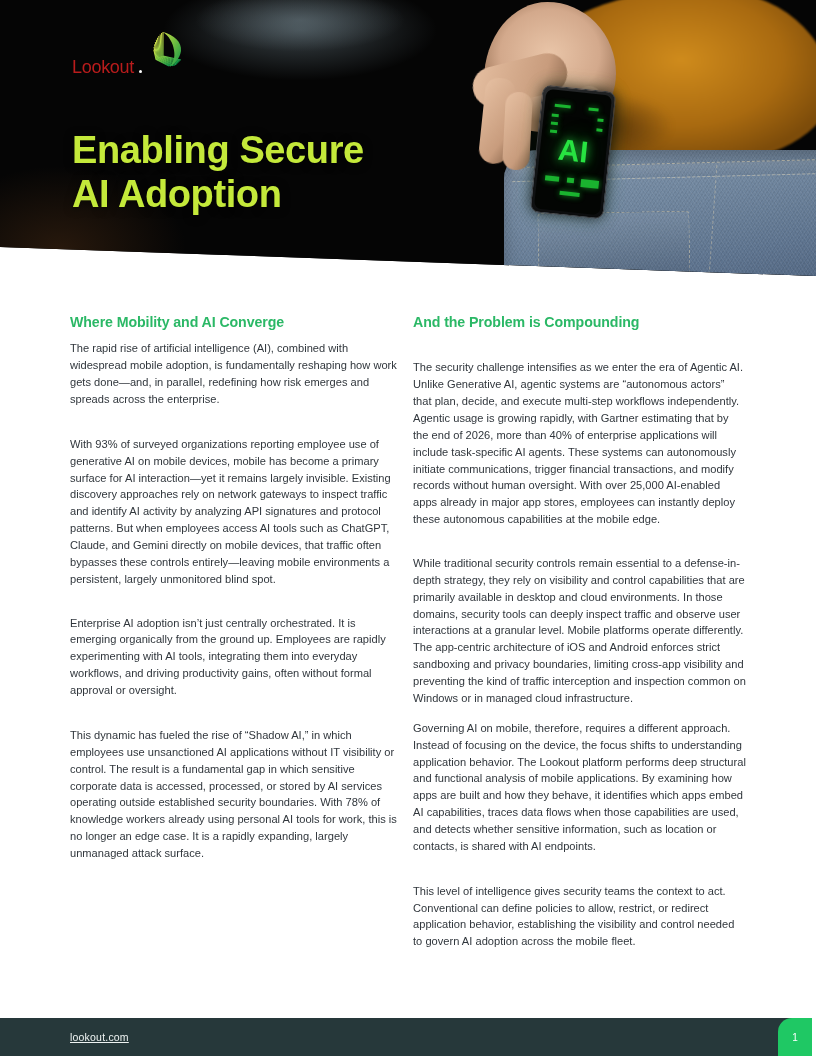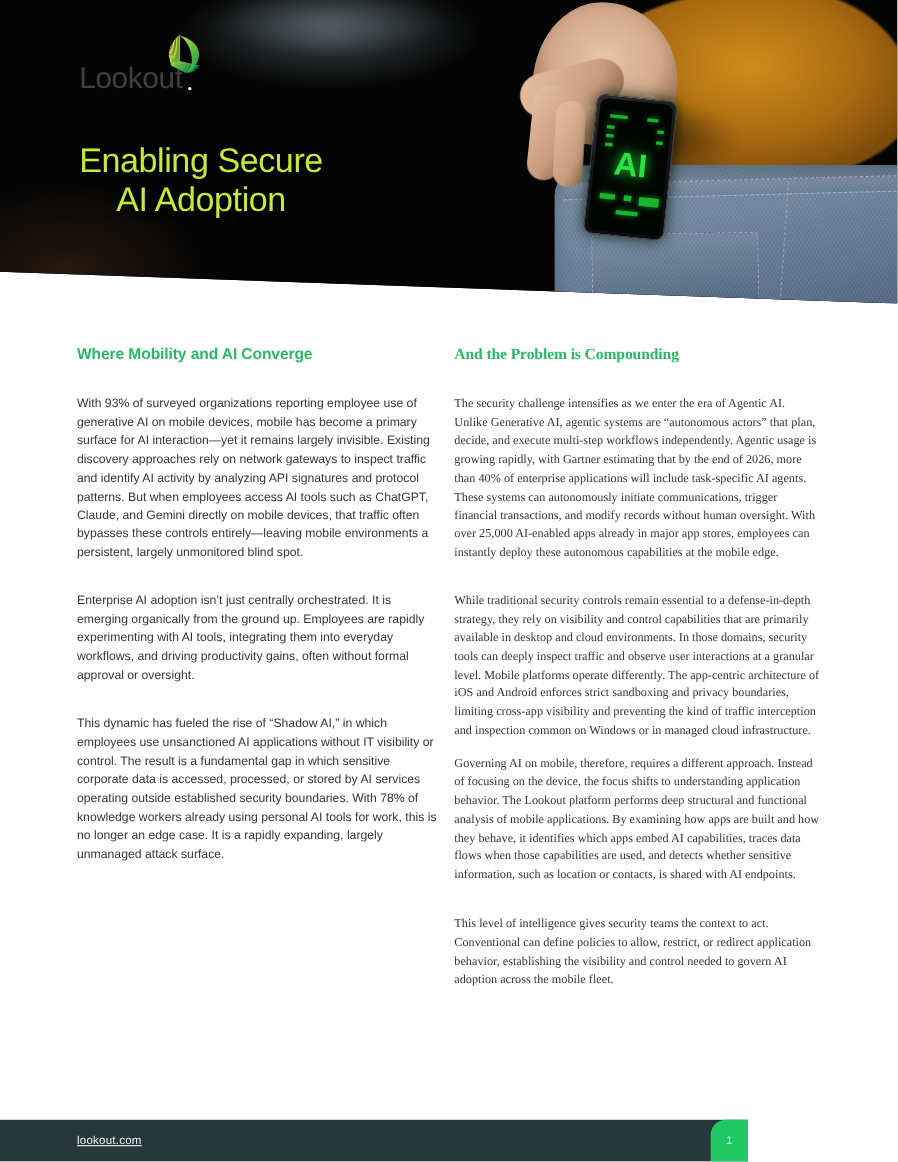--- a/index.html
+++ b/index.html
@@ -167,61 +167,60 @@
   
   .logo {
     position: absolute;
     top: 58px; left: 72px;
     display: flex;
     align-items: flex-end;
     gap: 2px;
   }
   .logo-word {
     font-family: "Liberation Sans", sans-serif;
-    font-size: 27px;
+    font-size: 18px;
     font-weight: 400;
     letter-spacing: -0.3px;
-    color: #404040;
+    color: #b91c1c;
     line-height: 1;
   }
   .logo-dot {
     width: 3px; height: 3px;
     background: #ffffff;
     border-radius: 50%;
     margin: 0 0 3px 3px;
   }
   .logo-mark {
     position: absolute;
     top: -28px; left: 77px;
     width: 38px; height: 40px;
   }
   .hero-title {
     position: absolute;
     top: 128px; left: 72px;
-    font-size: 31px;
-    font-weight: 400;
+    font-size: 38px;
+    font-weight: 700;
     line-height: 1.17;
     color: #c4e93a;
     letter-spacing: -0.4px;
     white-space: pre-line;
     text-shadow: 0 1px 10px rgba(0,0,0,0.5);
-    text-align: center;
   }
 
   
   .content {
     position: absolute;
     top: 313px; left: 0;
     width: 816px;
     display: flex;
     gap: 14px;
     padding: 0 70px 0 70px;
   }
   .col { width: 334px; }
-  .col.right { width: 338px; font-family: Liberation Serif, serif; }
+  .col.right { width: 338px; }
 
   h2.sec {
     margin: 0 0 9px 0;
     font-size: 14.2px;
     font-weight: 700;
     line-height: 1.3;
     color: #2bb866;
     letter-spacing: -0.1px;
   }
   .block + .block { margin-top: 27px; }
@@ -231,21 +230,21 @@
     line-height: 1.52;
     color: #30363c;
     letter-spacing: 0.01px;
   }
   p.body:last-child { margin-bottom: 0; margin-top: 28px; }
 
   
   .footer {
     position: absolute;
     left: 0; bottom: 0;
-    width: 680px;
+    width: 812px;
     height: 38px;
     background: #26383a;
   }
   .footer-url {
     position: absolute;
     left: 70px; top: 0;
     height: 38px;
     display: flex; align-items: center;
     font-size: 10.5px;
     color: #eef3f2;
@@ -333,20 +332,21 @@
 
   <div class="hero-title">Enabling Secure
 AI Adoption</div>
 </div>
 
 <div class="content">
 
   <div class="col left">
     <div class="block">
       <h2 class="sec">Where Mobility and AI Converge</h2>
+      <p class="body">The rapid rise of artificial intelligence (AI), combined with widespread mobile adoption, is fundamentally reshaping how work gets done—and, in parallel, redefining how risk emerges and spreads across the enterprise.</p>
       <p class="body">With 93% of surveyed organizations reporting employee use of generative AI on mobile devices, mobile has become a primary surface for AI interaction—yet it remains largely invisible. Existing discovery approaches rely on network gateways to inspect traffic and identify AI activity by analyzing API signatures and protocol patterns. But when employees access AI tools such as ChatGPT, Claude, and Gemini directly on mobile devices, that traffic often bypasses these controls entirely—leaving mobile environments a persistent, largely unmonitored blind spot.</p>
     </div>
     <div class="block">
       <p class="body">Enterprise AI adoption isn’t just centrally orchestrated. It is emerging organically from the ground up. Employees are rapidly experimenting with AI tools, integrating them into everyday workflows, and driving productivity gains, often without formal approval or oversight.</p>
       <p class="body">This dynamic has fueled the rise of “Shadow AI,” in which employees use unsanctioned AI applications without IT visibility or control. The result is a fundamental gap in which sensitive corporate data is accessed, processed, or stored by AI services operating outside established security boundaries. With 78% of knowledge workers already using personal AI tools for work, this is no longer an edge case. It is a rapidly expanding, largely unmanaged attack surface.</p>
     </div>
   </div>
 
   <div class="col right">
     <div class="block">

